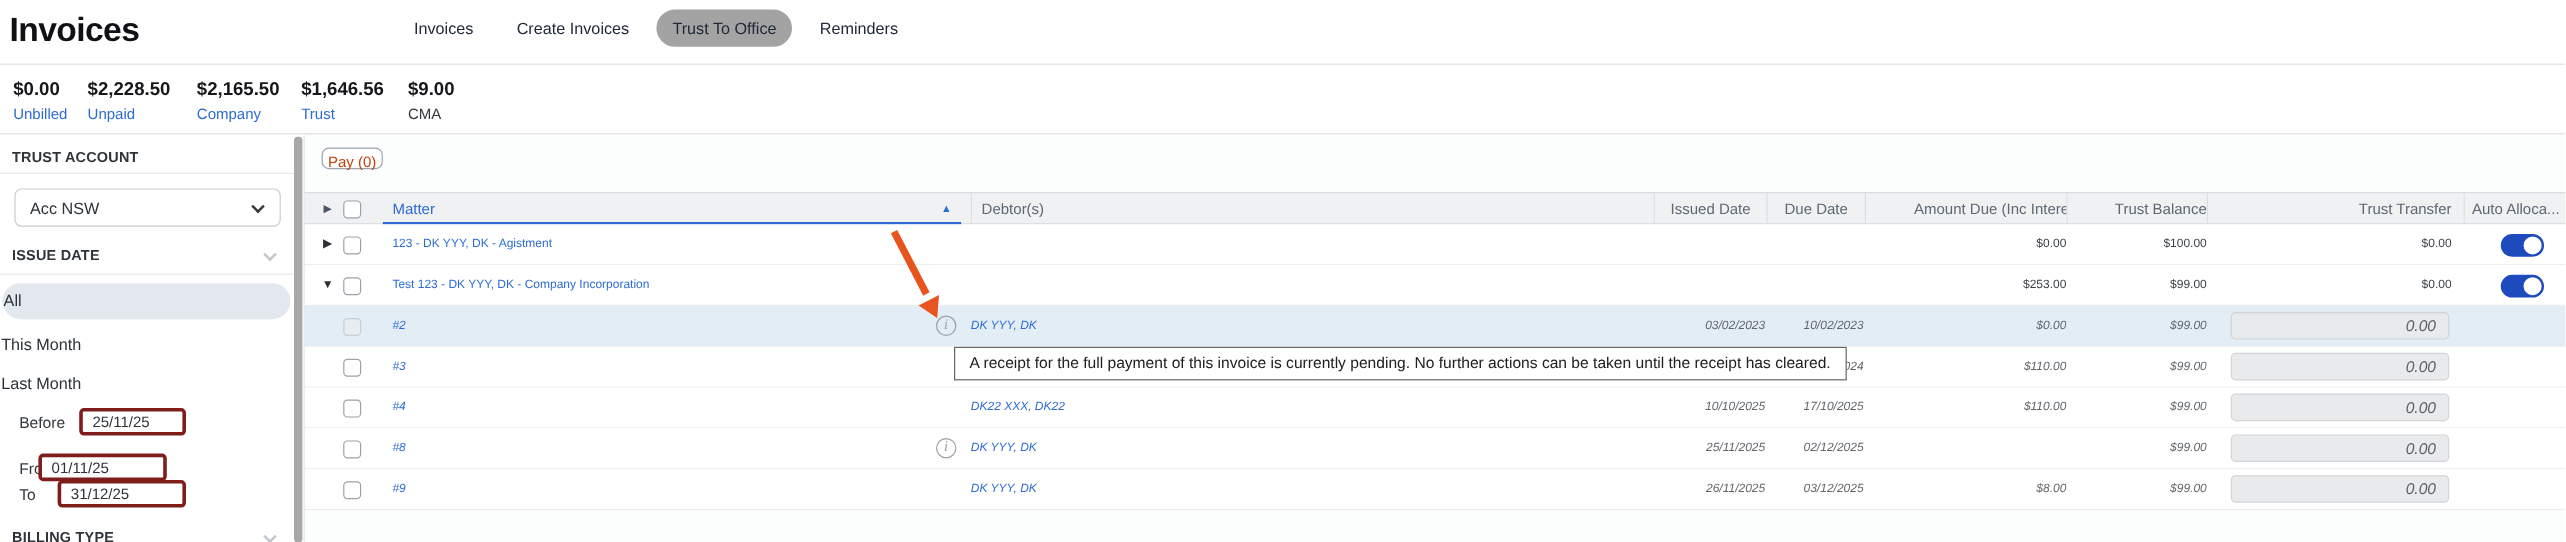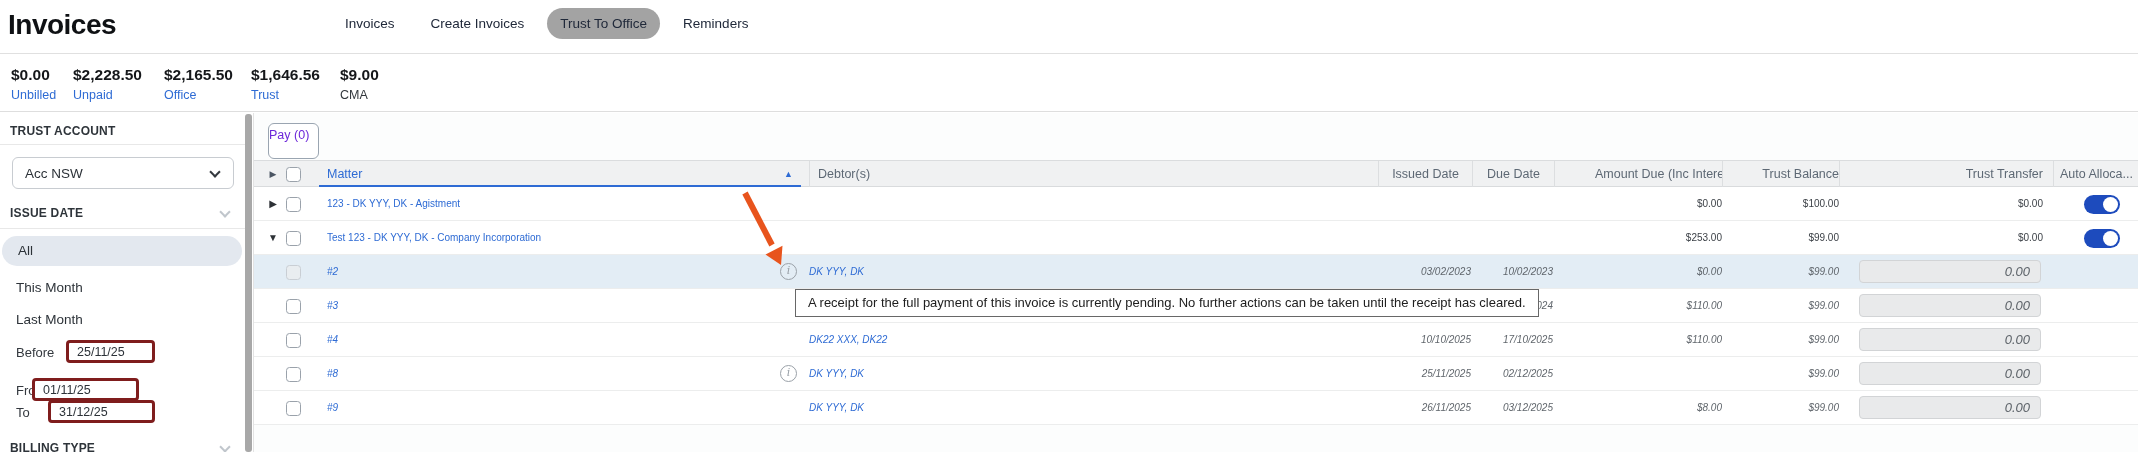--- a/index.html
+++ b/index.html
@@ -23,28 +23,28 @@
   .stat-label.plain { color:#33383d; }
   
   .sidebar { position:absolute; left:0; top:113px; width:245px; height:339px; background:#fff; overflow:hidden; }
   .side-h { position:absolute; left:10px; font-size:12px; font-weight:700; color:#2e343a; letter-spacing:0.2px; }
   .side-div { position:absolute; left:0; width:245px; height:1px; background:#e8e8e8; }
   .select { position:absolute; left:12px; top:44px; width:222px; height:32px; border:1px solid #c8ccd1; border-radius:6px; background:#fff; cursor:pointer; }
   .select-value { position:absolute; left:12px; top:8px; font-size:13.5px; color:#2c3238; }
   .chev { position:absolute; width:8px; height:8px; border-right:2px solid #33383e; border-bottom:2px solid #33383e; transform:rotate(45deg); }
   .chev.light { border-color:#c0c6cc; }
   .side-item { position:absolute; left:0; width:240px; height:30px; line-height:30px; font-size:13.5px; color:#2c3238; cursor:pointer; }
-  .side-item .txt { margin-left:16px; }
+  .side-item .txt { margin-left:1px; }
   .side-item.selected { left:2px; background:#e3e8ef; border-radius:16px; }
   .side-label { position:absolute; font-size:13px; color:#33383e; }
   .side-input { position:absolute; height:23px; border:3px solid #7f1d1d; border-radius:4px; background:#fff; font-family:"Liberation Sans", sans-serif; font-size:12.5px; color:#2c3238; padding:0 8px; }
   .scrollbar { position:absolute; left:245px; top:114px; width:7px; height:338px; background:#a8a8a8; border-radius:3px; }
   
   .main { position:absolute; left:253px; top:113px; width:1885px; height:339px; background:#fcfdfd; border-left:1px solid #e3e3e3; }
-  .pay-btn { position:absolute; left:14px; top:10px; width:51px; height:36px; border:1px solid #9aa5b1; border-radius:6px; background:#fff; font-size:12.5px; color:#6d28d9; line-height:23px; cursor:pointer; }
+  .pay-btn { position:absolute; left:14px; top:10px; width:51px; height:18px; border:1px solid #9aa5b1; border-radius:6px; background:#fff; font-size:12.5px; color:#c2410c; text-align:center; line-height:23px; cursor:pointer; }
   
   .thead { position:absolute; left:0; top:47px; width:1885px; height:27px; background:#f0f1f2; border-top:1px solid #dadcde; border-bottom:1px solid #d9dbdd; }
   .hcell { position:absolute; top:0; height:26px; line-height:26px; font-size:12.5px; color:#5d6874; white-space:nowrap; overflow:hidden; }
   .hdiv { border-left:1px solid #dcdee0; }
   
   .c-exp    { left:9px;    width:20px;  text-align:center; }
   .c-matter { left:65px;   width:482px; padding-left:8px; }
   .c-debtor { left:555px;  width:568px; padding-left:0; }
   .c-issued { left:1131px; width:86px;  text-align:center; }
   .c-due    { left:1225px; width:74px;  text-align:center; }
@@ -95,21 +95,21 @@
     <div class="stat" style="left:11px">
       <div class="stat-value">$0.00</div>
       <div class="stat-label link">Unbilled</div>
     </div>
     <div class="stat" style="left:73px">
       <div class="stat-value">$2,228.50</div>
       <div class="stat-label link">Unpaid</div>
     </div>
     <div class="stat" style="left:164px">
       <div class="stat-value">$2,165.50</div>
-      <div class="stat-label link">Office</div>
+      <div class="stat-label link">Company</div>
     </div>
     <div class="stat" style="left:251px">
       <div class="stat-value">$1,646.56</div>
       <div class="stat-label link">Trust</div>
     </div>
     <div class="stat" style="left:340px">
       <div class="stat-value">$9.00</div>
       <div class="stat-label plain">CMA</div>
     </div>
   </div>

